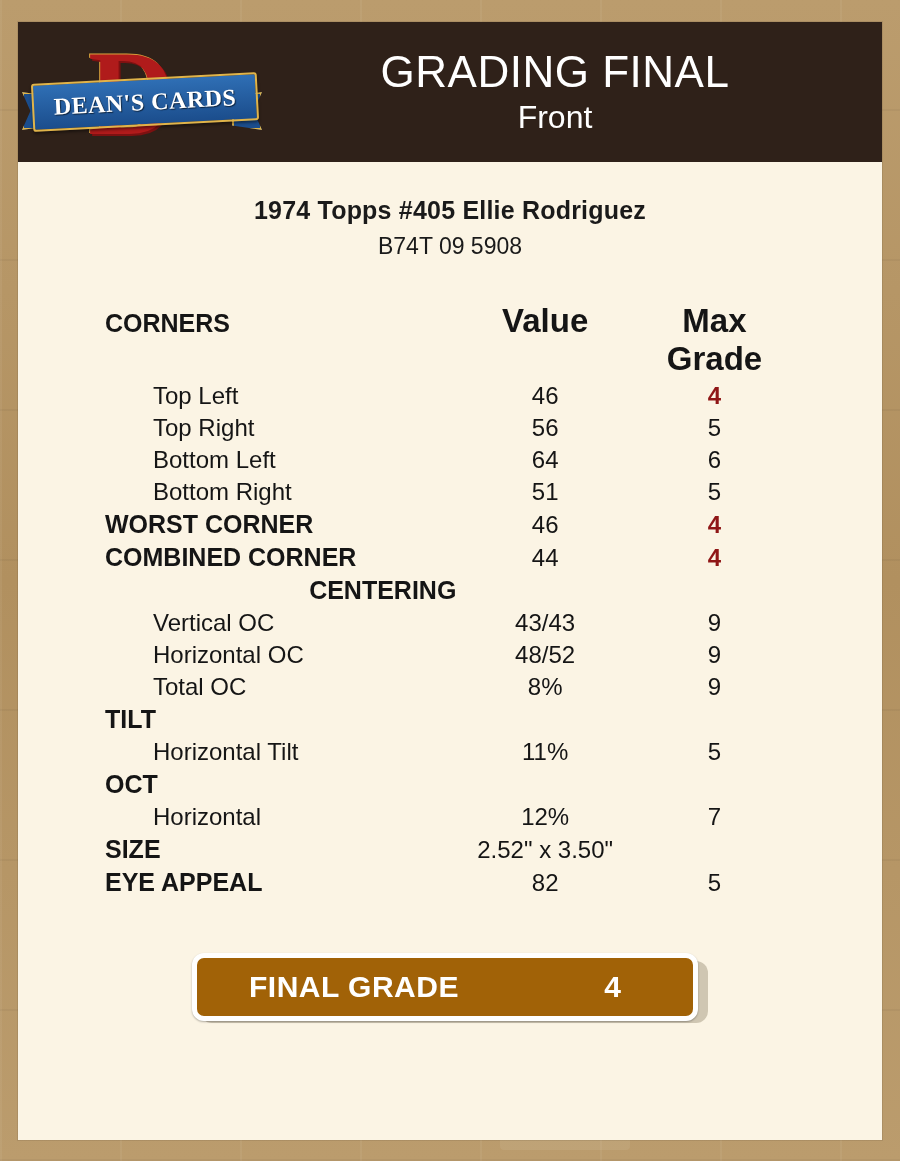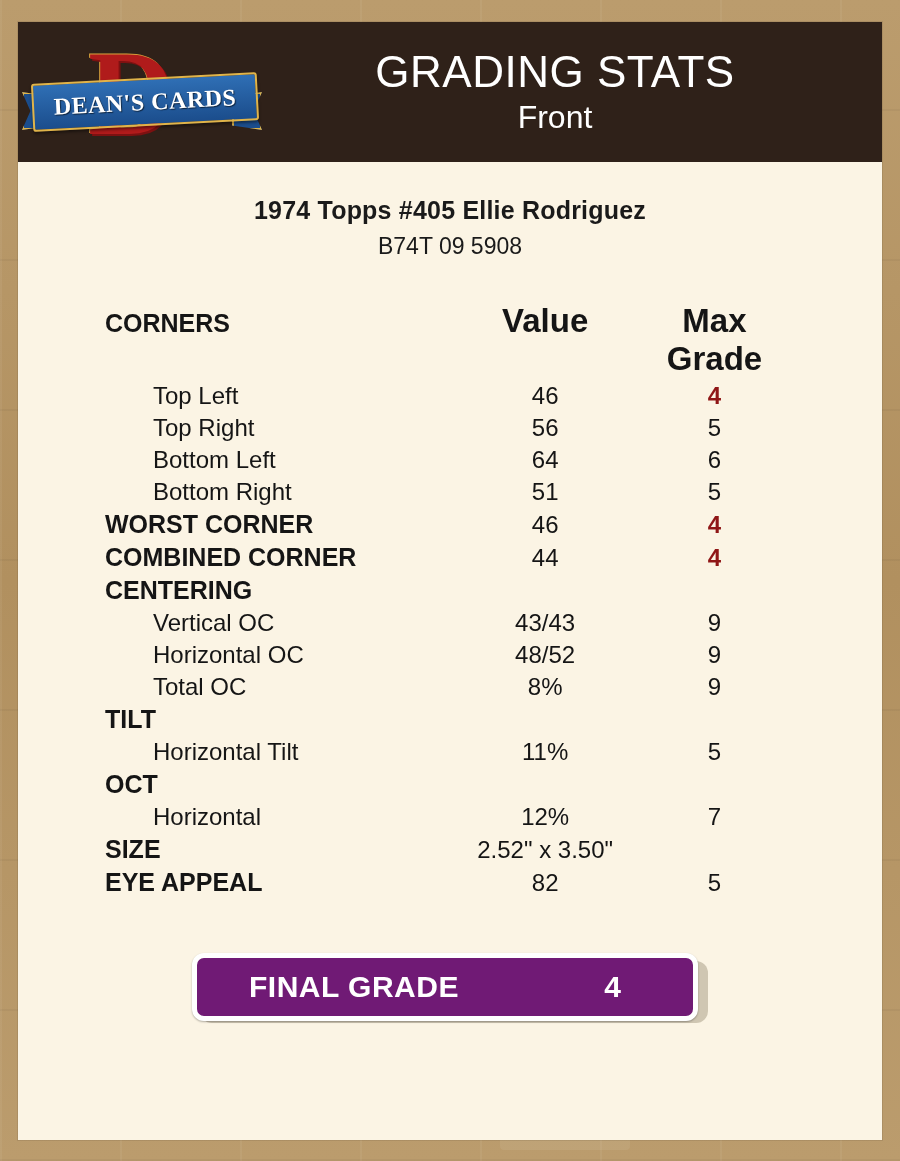--- a/index.html
+++ b/index.html
@@ -147,42 +147,42 @@
     padding: 2px 0;
     vertical-align: baseline;
   }
   .col-label { width: 330px; text-align: left; }
   .col-value { width: 190px; text-align: center; }
   .col-grade { width: 170px; text-align: center; }
   .hdr { font-weight: bold; font-size: 25px; }
   .hdr-col { font-weight: bold; font-size: 33px; }
   .indent { padding-left: 48px !important; }
   .grade-red { color: #8f1616; font-weight: bold; }
-  .rowgap td { padding-top: 26px; }
+  .rowgap td { padding-top: 26px; text-align: right; }
   .rowgap-sm td { padding-top: 16px; }
 
   .final-wrap {
     margin: 54px auto 0 auto;
     width: 516px;
     position: relative;
   }
   .final-shadow {
     position: absolute;
     left: 8px;
     top: 8px;
     width: 508px;
     height: 62px;
     background: #cfc6b2;
     border-radius: 12px;
   }
   .final-bar {
     position: relative;
     width: 496px;
     height: 58px;
-    background: #701a75;
+    background: #a16207;
     border: 5px solid #ffffff;
     border-radius: 12px;
     display: flex;
     align-items: center;
     box-shadow: 0 1px 2px rgba(0,0,0,0.3);
   }
   .final-label {
     color: #ffffff;
     font-weight: bold;
     font-size: 30px;
@@ -210,21 +210,21 @@
   <div class="header">
     <div class="logo">
       <div class="logo-d">D</div>
       <div class="logo-tail-l"></div>
       <div class="logo-tail-r"></div>
       <div class="logo-ribbon">
         <div class="logo-ribbon-text">DEAN'S CARDS</div>
       </div>
     </div>
     <div class="header-titles">
-      <div class="header-title">GRADING STATS</div>
+      <div class="header-title">GRADING FINAL</div>
       <div class="header-subtitle">Front</div>
     </div>
   </div>
 
   <div class="body">
     <div class="card-title">1974 Topps #405 Ellie Rodriguez</div>
     <div class="card-serial">B74T 09 5908</div>
 
     <table class="stats">
       <tbody>

